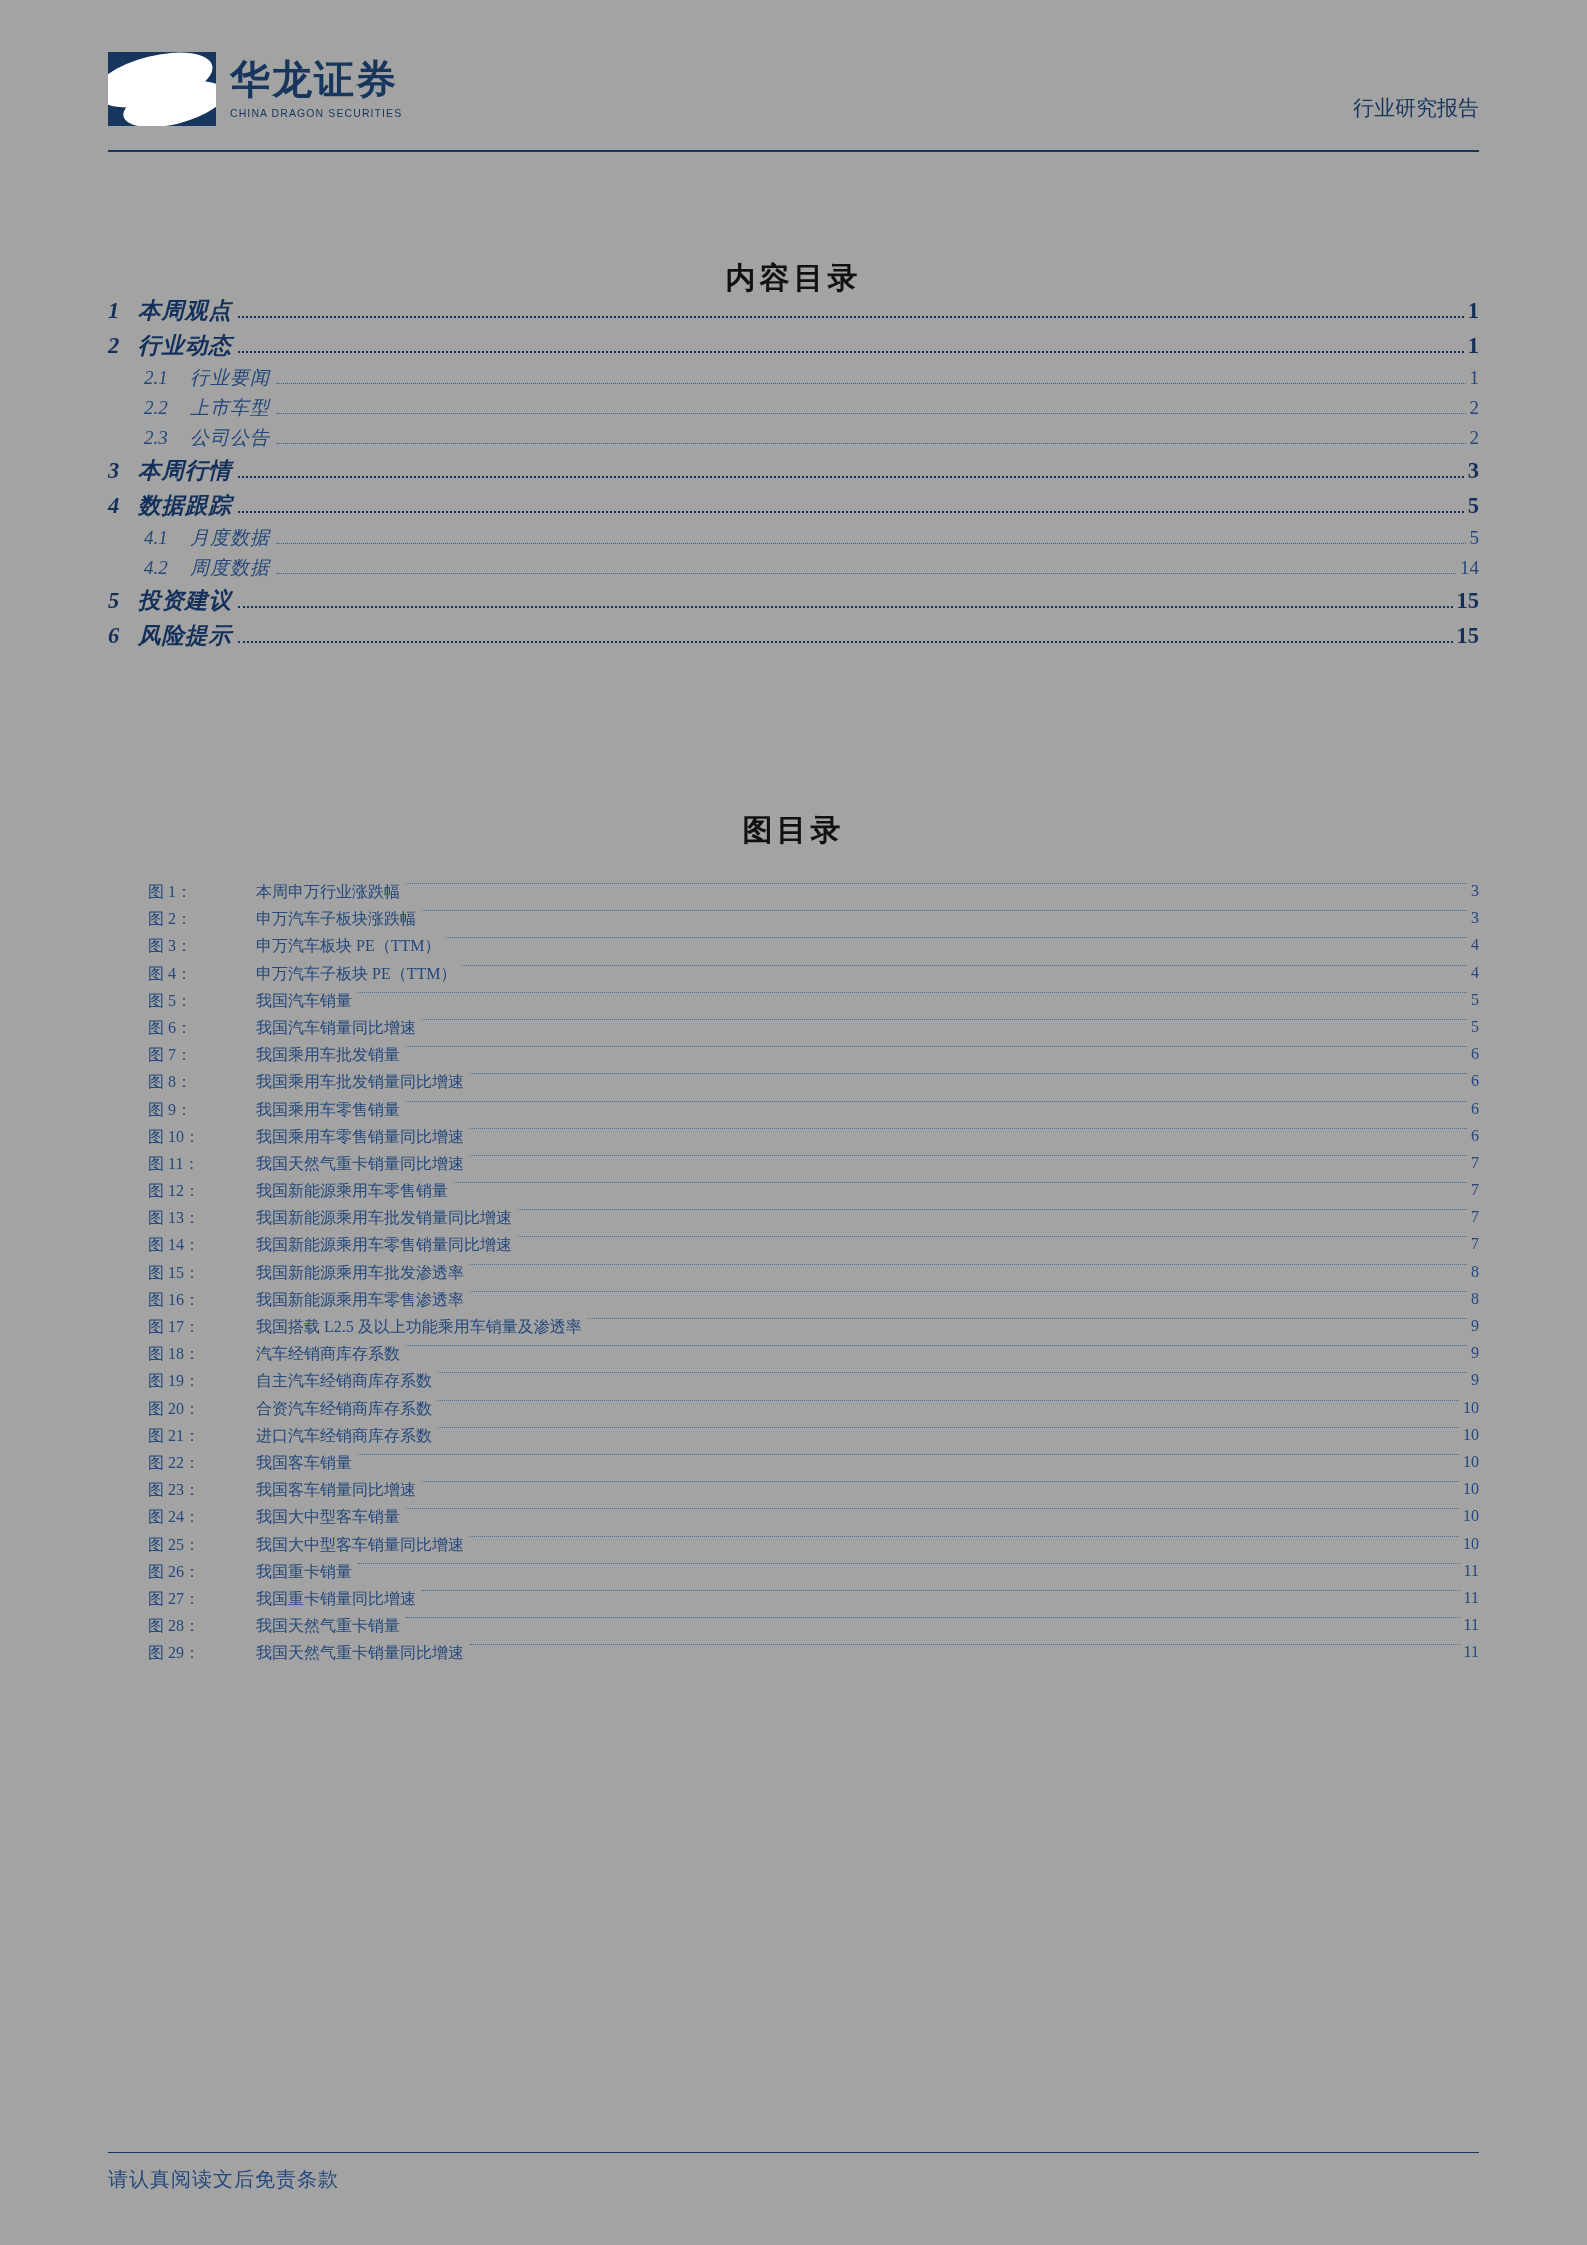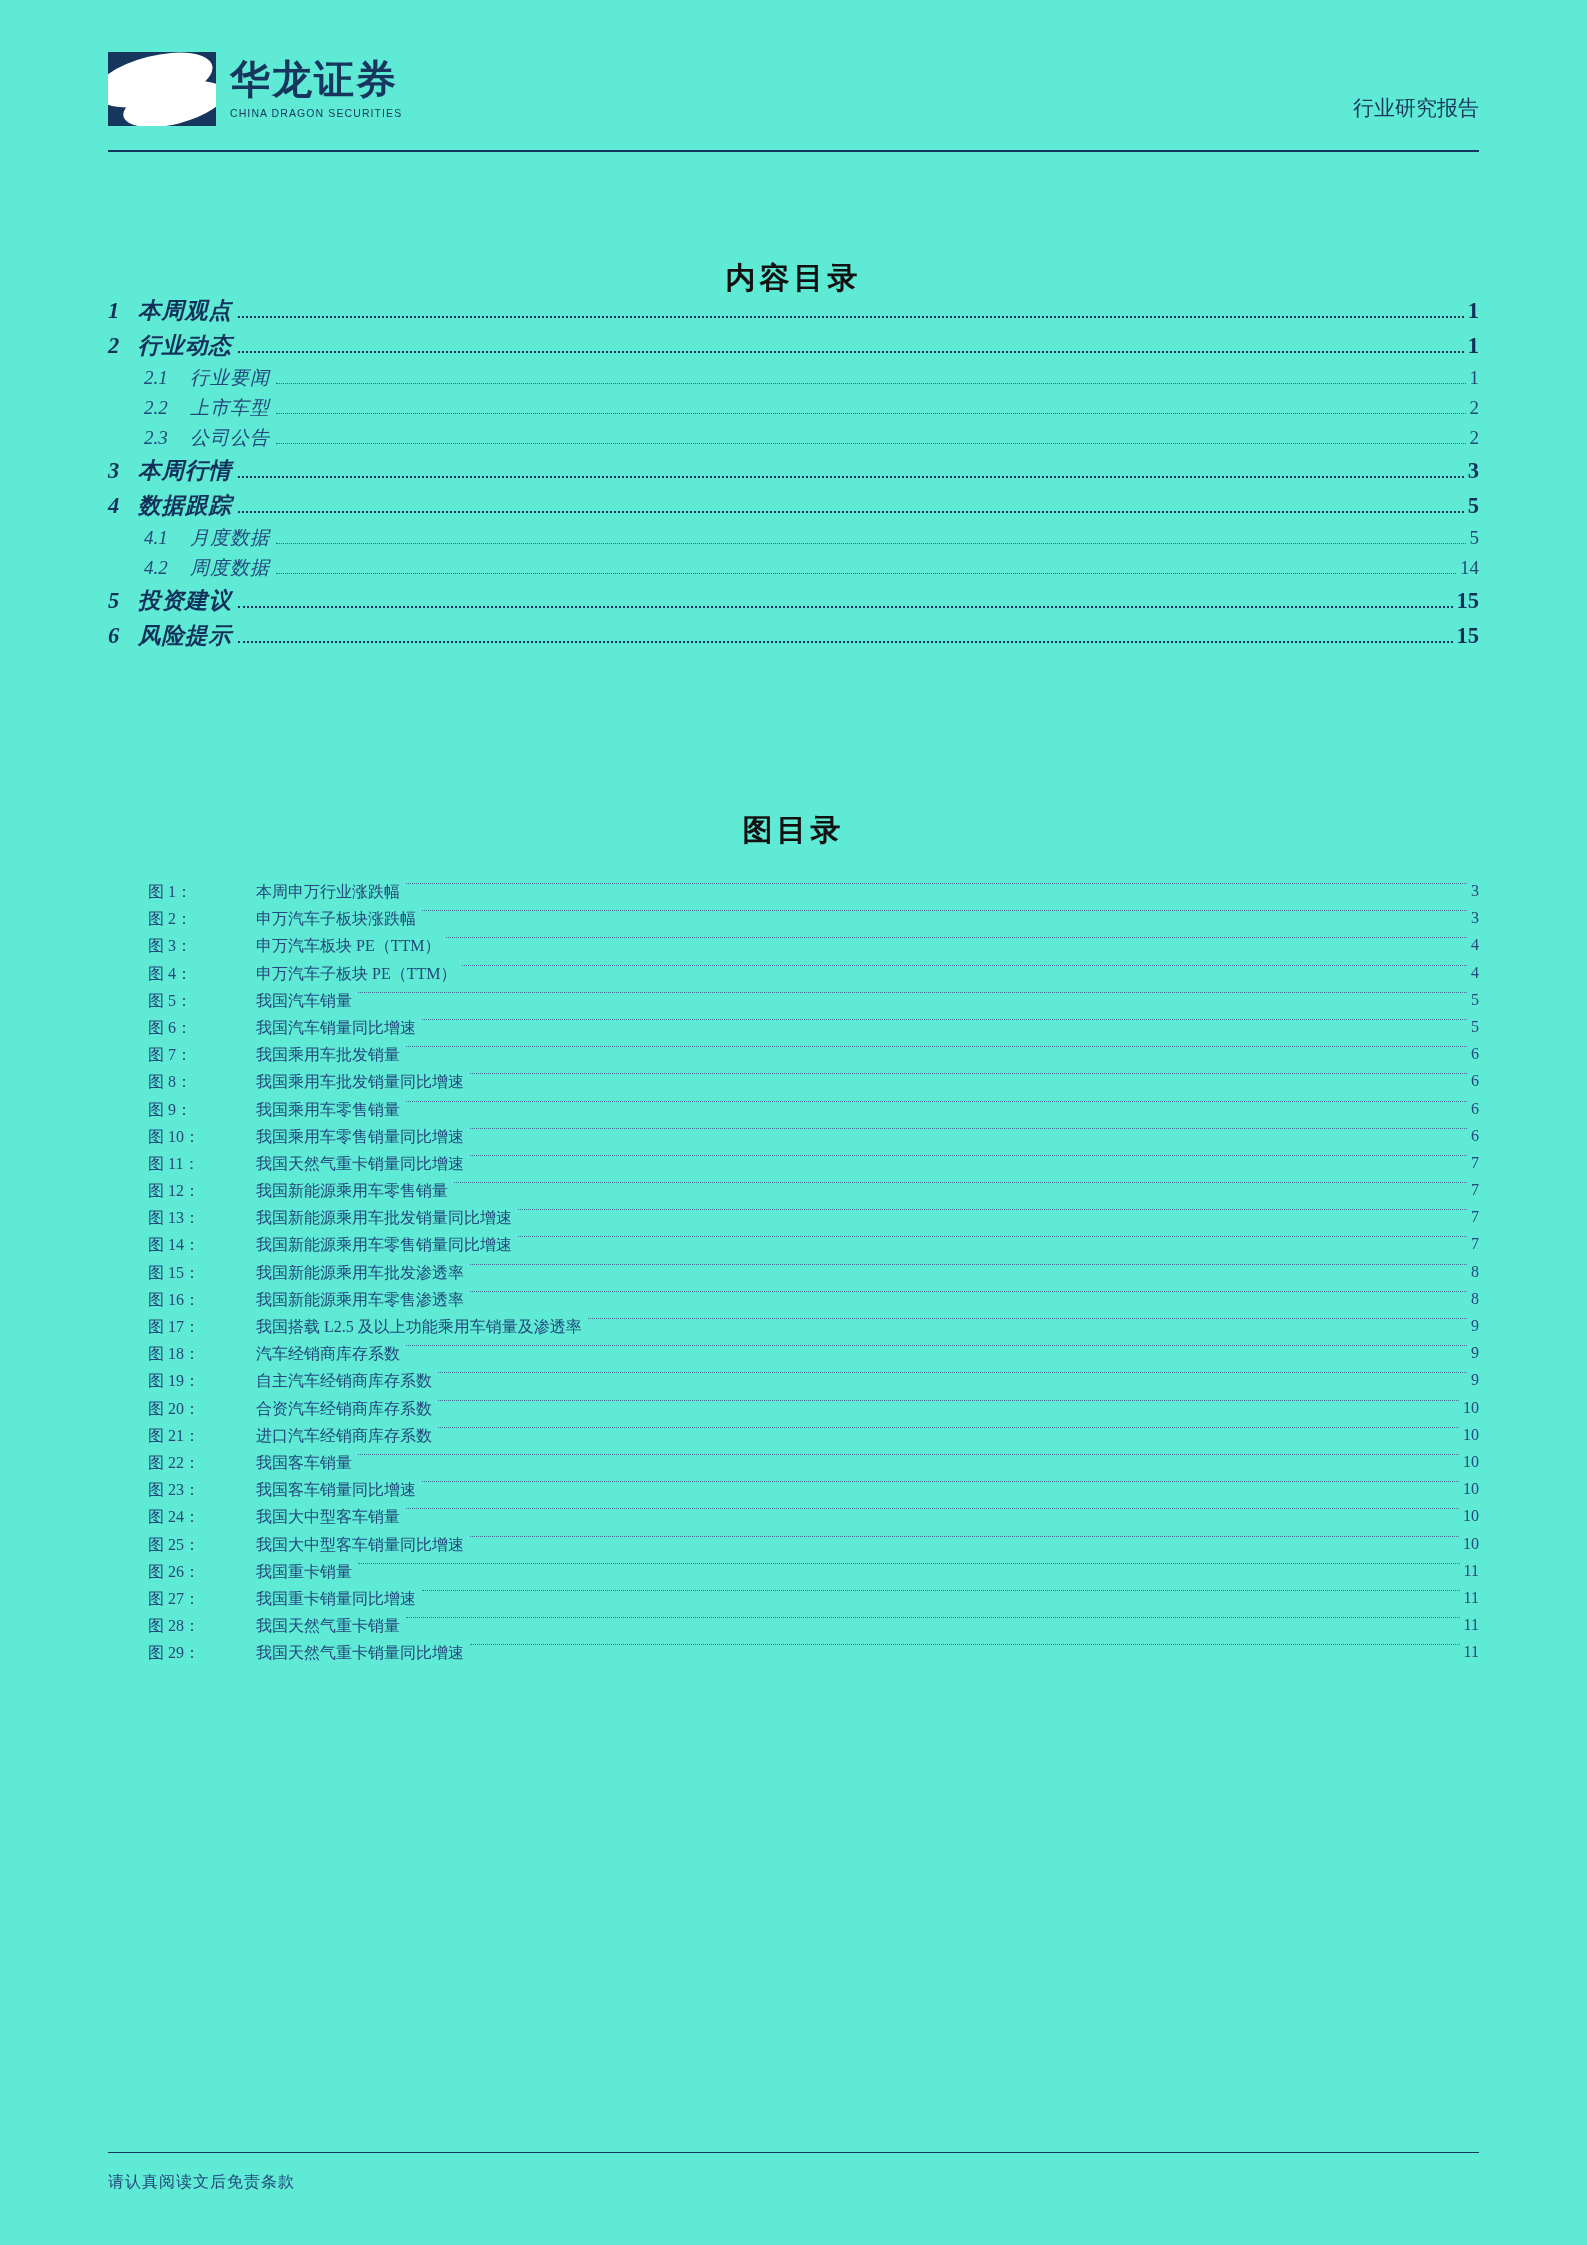--- a/index.html
+++ b/index.html
@@ -9,21 +9,21 @@
   }
   body {
     font-family: "Liberation Serif", "DejaVu Serif", serif;
     color: #1a1a1a;
   }
   .page {
     position: relative;
     width: 1587px;
     height: 2245px;
     margin: 0 auto;
-    background: #5eead4;
+    background: #a3a3a3;
     box-sizing: border-box;
     padding: 0;
     overflow: hidden;
   }
 
   
   .header {
     position: absolute;
     top: 52px;
     left: 108px;
@@ -203,21 +203,21 @@
     left: 108px;
     right: 108px;
     bottom: 92px;
     height: 0;
     border-top: 1.6px solid #17365d;
   }
   .footer-text {
     position: absolute;
     left: 108px;
     bottom: 52px;
-    font-size: 16px;
+    font-size: 20px;
     color: #24487c;
     font-family: "Liberation Serif", serif;
     letter-spacing: 1px;
   }
 </style>
 </head>
 <body>
 
 <div class="page">
 

